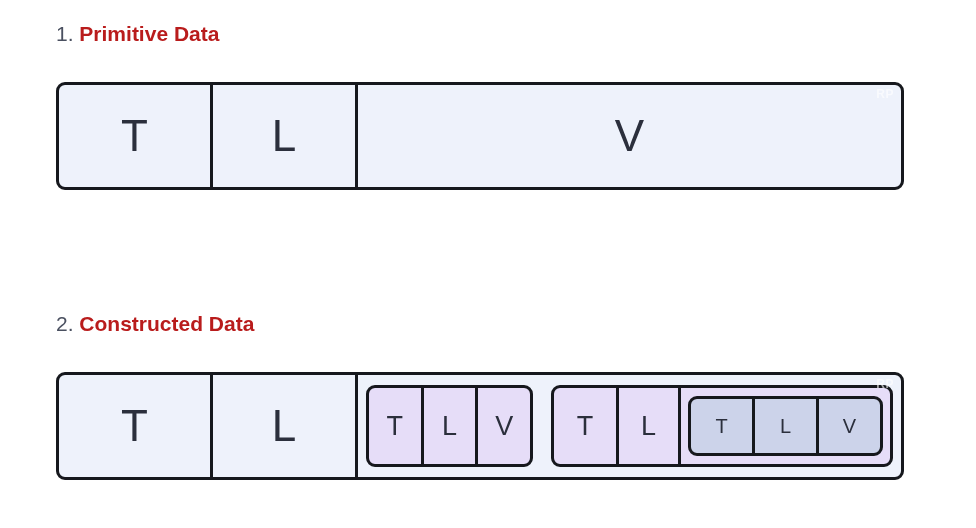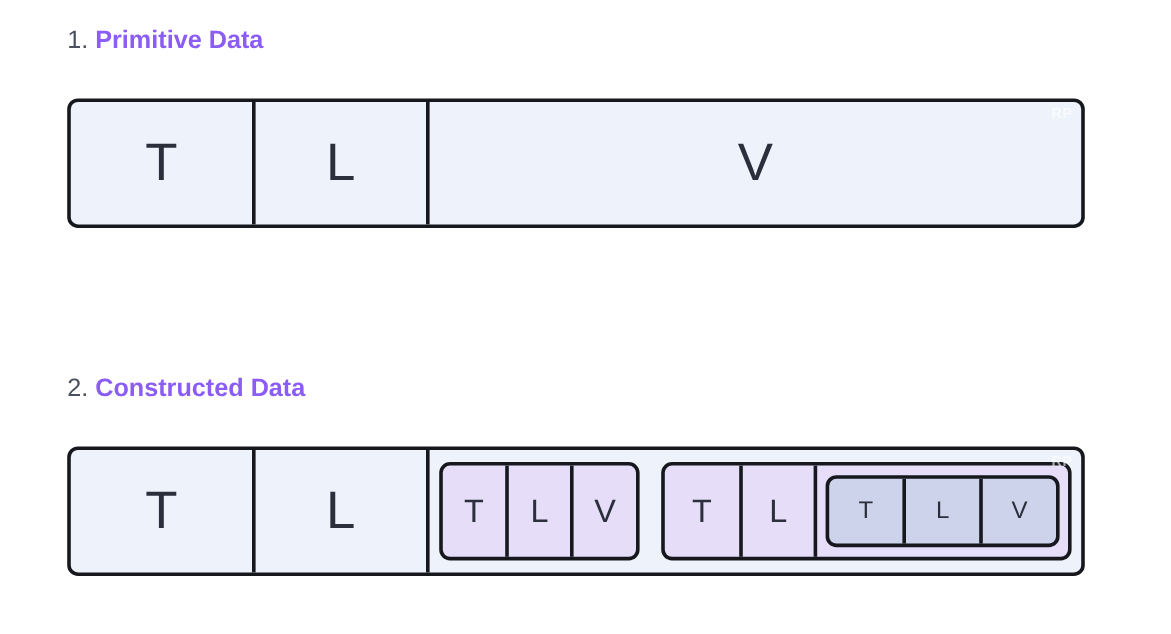--- a/index.html
+++ b/index.html
@@ -29,21 +29,21 @@
     top: 22px;
     font-size: 21px;
     color: #4a5060;
     white-space: nowrap;
   }
   .section-heading .num {
     font-weight: 400;
   }
   .section-heading .title {
     font-weight: bold;
-    color: #8b5cf6;
+    color: #b91c1c;
   }
 
   
   .tlv-row {
     position: absolute;
     left: 56px;
     top: 82px;
     width: 848px;
     height: 108px;
     border: 3px solid #16181d;

